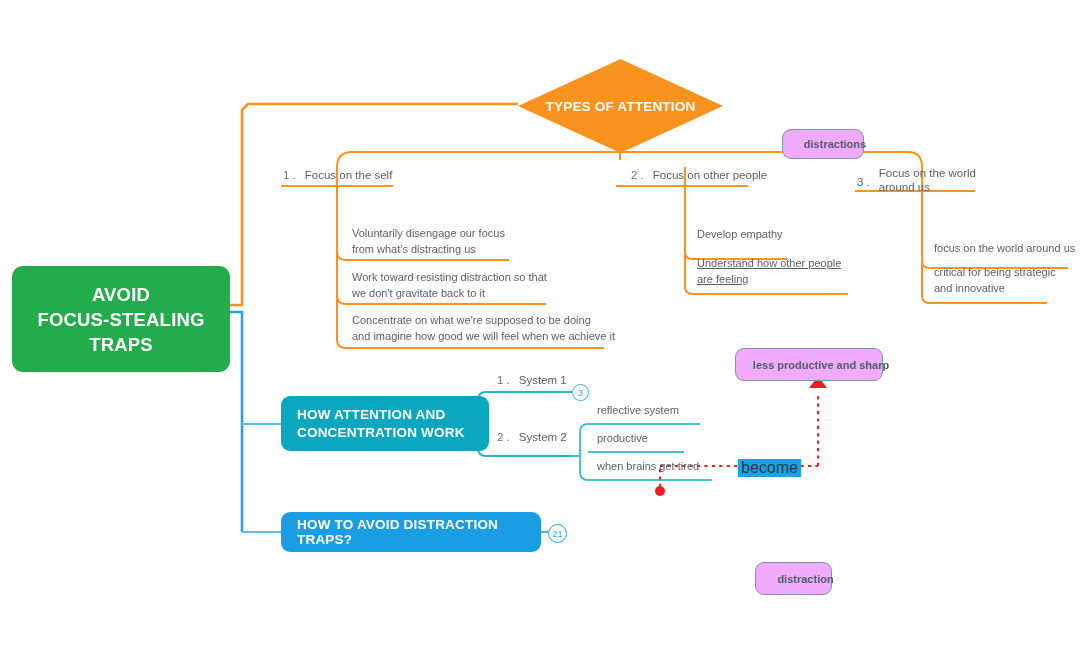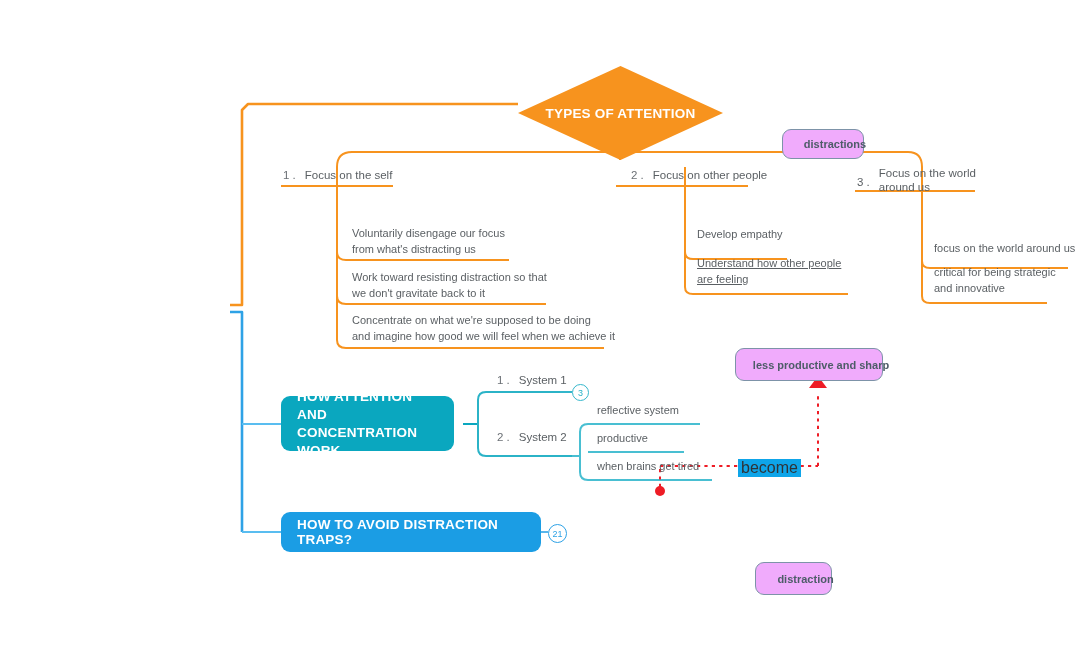--- a/index.html
+++ b/index.html
@@ -16,38 +16,38 @@
   
   .root{
     left:12px;top:266px;width:218px;height:106px;
     background:#22ac4b;border-radius:11px;
     display:flex;align-items:center;justify-content:center;
     color:#ffffff;font-weight:bold;font-size:18.5px;line-height:25px;
     text-align:center;letter-spacing:.2px;
   }
 
   
-  .diamond-wrap{left:518px;top:66px;width:205px;height:94px;}
+  .diamond-wrap{left:518px;top:59px;width:205px;height:94px;}
   .diamond-shape{
     position:absolute;inset:0;background:#f7931e;
     clip-path:polygon(50% 0%,100% 50%,50% 100%,0% 50%);
   }
   .diamond-label{
     position:absolute;inset:0;display:flex;align-items:center;justify-content:center;
     color:#ffffff;font-size:13.5px;font-weight:600;letter-spacing:.2px;
   }
 
   
   .topic{
     display:flex;align-items:center;
     color:#ffffff;font-weight:bold;letter-spacing:.2px;
     border-radius:9px;padding:0 16px;
   }
   .topic.t-attention{
-    left:281px;top:396px;width:173px;height:55px;
+    left:281px;top:396px;width:208px;height:55px;
     background:#0aa7bf;font-size:13.5px;line-height:18px;
   }
   .topic.t-avoid{
     left:281px;top:512px;width:260px;height:40px;
     background:#1b9de4;font-size:13.5px;
   }
 
   
   .badge{
     position:absolute;border-radius:50%;
@@ -151,20 +151,27 @@
       <g stroke="#ee1c25" stroke-width="2" stroke-dasharray="3.2 4.2">
         <path d="M660,487 L660,466"></path>
         <path d="M660,466 L818,466"></path>
         <path d="M818,466 L818,392"></path>
       </g>
       <circle cx="660" cy="491" r="5" fill="#ee1c25"></circle>
       <path d="M809,388 L818,376 L827,388 Z" fill="#ee1c25"></path>
     </g>
   </svg>
 
+  <div class="node root">
+    <div>
+      <div>AVOID</div>
+      <div>FOCUS-STEALING</div>
+      <div>TRAPS</div>
+    </div>
+  </div>
 
   <div class="node diamond-wrap">
     <div class="diamond-shape"></div>
     <div class="diamond-label">TYPES OF ATTENTION</div>
   </div>
 
   <div class="node lvl1" style="left:283px;top:168px;">
     <span class="num">1 .</span><span>Focus on the self</span>
   </div>
 

